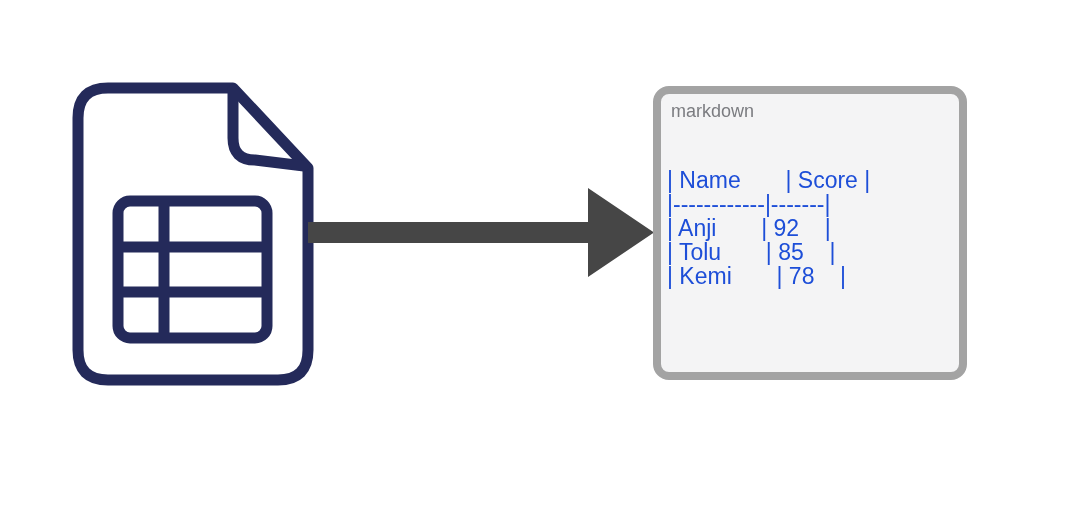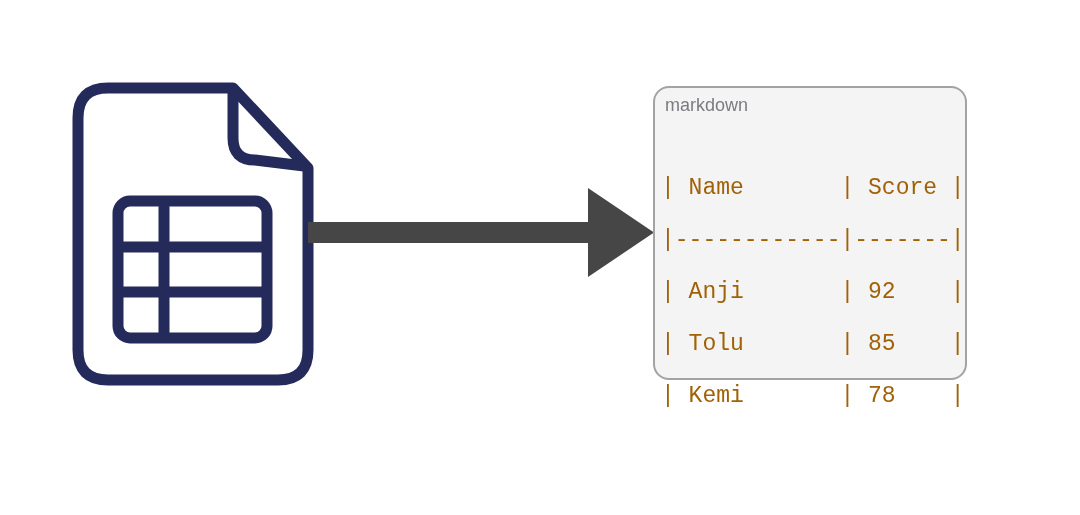--- a/index.html
+++ b/index.html
@@ -29,38 +29,38 @@
     width: 360px;
     height: 110px;
   }
   .code-block {
     position: absolute;
     left: 653px;
     top: 86px;
     width: 314px;
     height: 294px;
     box-sizing: border-box;
-    border: 2px solid #a3a3a3;
+    border: 8px solid #a3a3a3;
     border-radius: 16px;
     background: #f4f4f5;
   }
   .code-label {
     margin: 6px 0 0 10px;
     font-family: "Liberation Sans", sans-serif;
     font-size: 18px;
     line-height: 22px;
     color: #7b7c80;
   }
   .code-pre {
     margin: 46px 0 0 6px;
     padding: 0;
-    font-family: Liberation Mono, monospace;
+    font-family: Liberation Sans, sans-serif;
     font-size: 23px;
-    line-height: 52px;
-    color: #a16207;
+    line-height: 24px;
+    color: #1d4ed8;
     white-space: pre;
   }
 </style>
 </head>
 <body>
 
 <div class="scene">
 
   <svg class="file-icon" viewBox="0 0 250 310" fill="none" xmlns="http://www.w3.org/2000/svg">
     <g>

